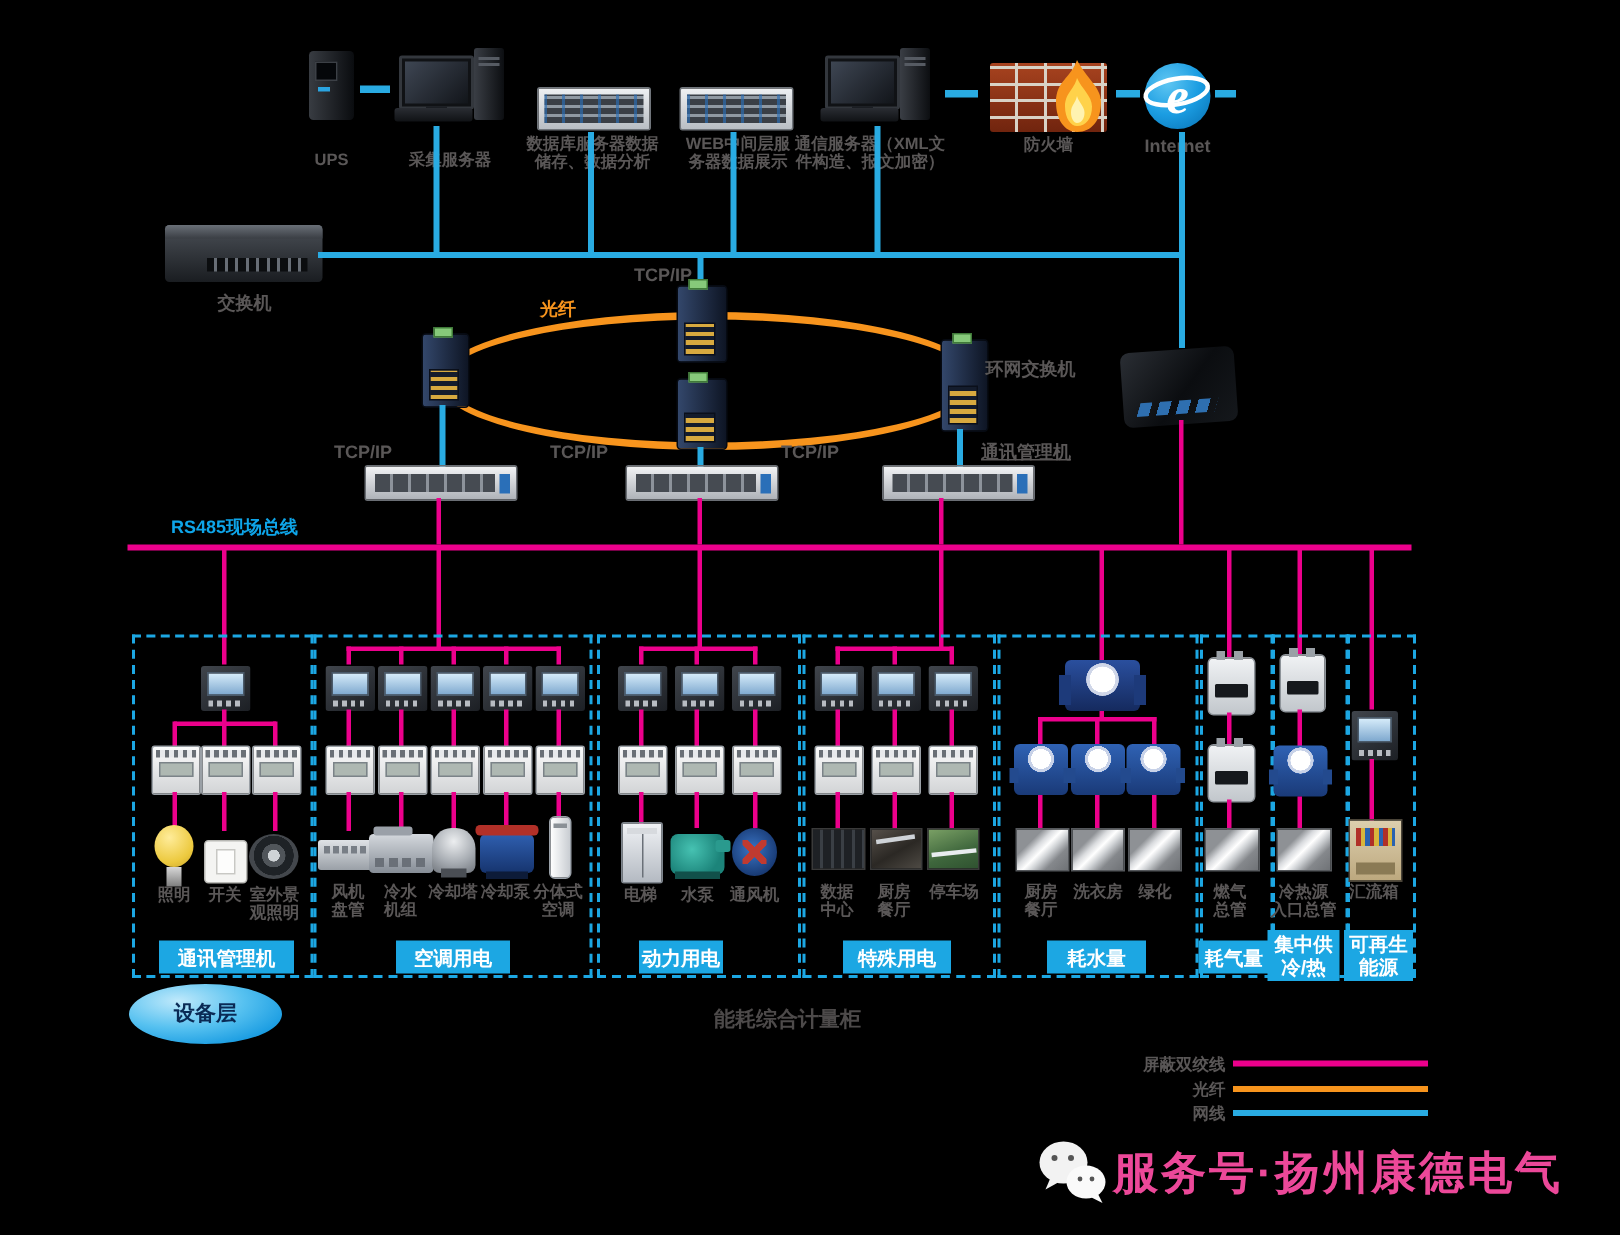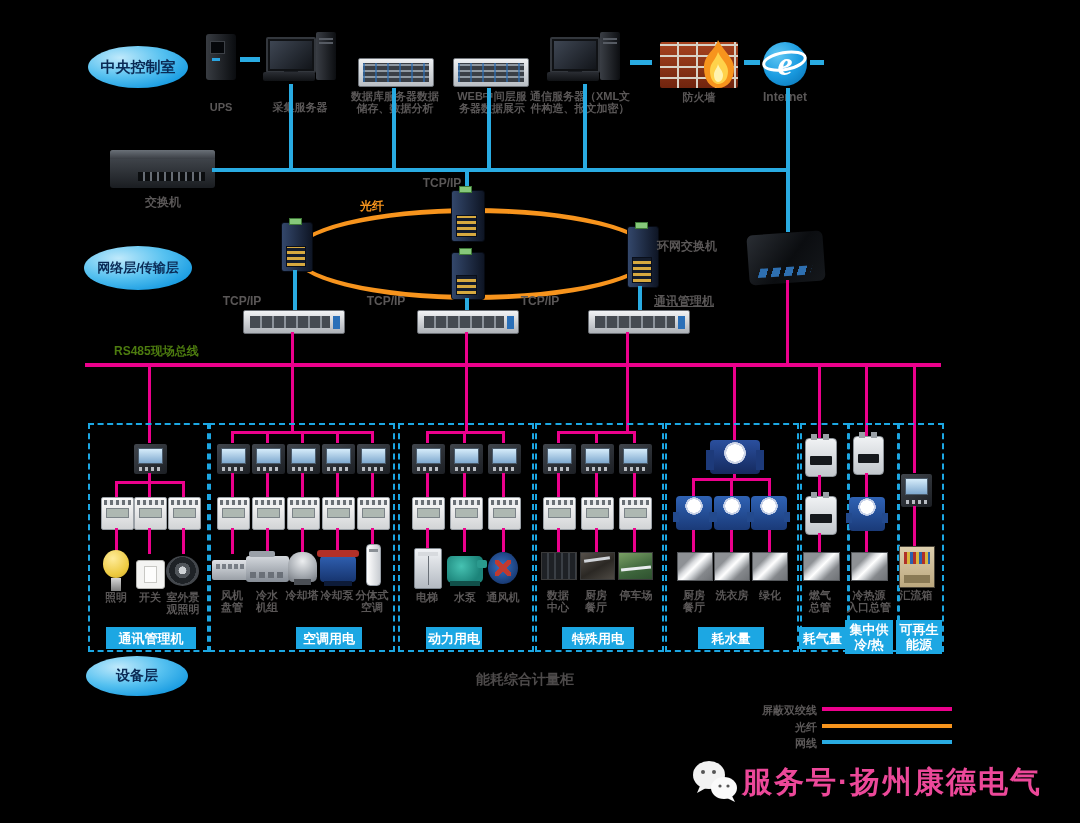--- a/index.html
+++ b/index.html
@@ -6,21 +6,21 @@
   #stage{position:relative;width:1080px;height:823px;background:#000;overflow:hidden;
          font-family:"Liberation Sans",sans-serif;}
   .abs{position:absolute;}
   
   .hl,.vl{position:absolute;}
   .c-b{background:#29abe2;} .c-p{background:#ec008c;} .c-o{background:#f7941d;}
   
   .lbl{position:absolute;color:#5a5757;font-weight:bold;font-size:11px;line-height:12px;
        text-align:center;white-space:pre-line;}
   .lbl12{font-size:12px;line-height:13px;}
-  .pink{color:#4d7c0f;} .orange{color:#f7941d;}
+  .pink{color:#0ea5e9;} .orange{color:#f7941d;}
   .bubble{position:absolute;border-radius:50%;display:flex;align-items:center;justify-content:center;
      background:radial-gradient(ellipse at 32% 28%,#bfe9fb 0%,#56c1f0 45%,#1b9de2 78%,#0f85c8 100%);
      color:#0a2a55;font-weight:bold;text-align:center;white-space:pre-line;}
   .gbox{position:absolute;border:2px dashed #1ca7e3;}
   .gtitle{position:absolute;background:#1ca7e3;color:#fff;font-weight:bold;font-size:13px;line-height:15px;
      display:flex;align-items:center;justify-content:center;text-align:center;white-space:pre-line;}
   .ring{position:absolute;border:5px solid #f7941d;border-radius:50%;}
   
   .dev{position:absolute;}
   .mmeter{background:linear-gradient(145deg,#40454c,#1c1f24);border:1px solid #000;border-radius:3px;}
@@ -120,21 +120,20 @@
      background:repeating-linear-gradient(90deg,#b03028 0 3px,#d8b53c 3px 6px,#2a62b0 6px 9px);}
   .combiner::after{content:"";position:absolute;left:4px;right:4px;bottom:4px;height:8px;background:#8a7a55;}
   .cabinet-lbl{position:absolute;color:#4d4a4a;font-weight:bold;font-size:14px;}
   .wm-text{position:absolute;color:#ec4899;font-weight:bold;font-size:30px;letter-spacing:2px;}
 </style>
 </head>
 <body>
 
 <div id="stage">
 
-  <div class="bubble" style="left:88px;top:46px;width:100px;height:42px;font-size:15px;">中央控制室</div>
 
   <div class="dev ups" style="left:206px;top:34px;width:30px;height:46px;"></div>
   <div class="lbl" style="left:191px;top:101px;width:60px;">UPS</div>
 
   <div class="hl c-b" style="left:240px;top:57px;width:20px;height:5px;"></div>
 
   <div class="dev monitor" style="left:266px;top:37px;width:46px;height:32px;"></div>
   <div class="dev kbd" style="left:263px;top:72px;width:52px;height:9px;"></div>
   <div class="dev towerbox" style="left:316px;top:32px;width:20px;height:48px;"></div>
   <div class="lbl" style="left:265px;top:101px;width:70px;">采集服务器</div>
@@ -174,21 +173,20 @@
       </defs>
     <circle cx="24" cy="24" r="22" fill="url(#ieg)"></circle>
     <text x="24" y="35" font-size="34" fill="#ffffff" text-anchor="middle" font-family="Liberation Serif, serif" font-style="italic" font-weight="bold">e</text>
     <ellipse cx="24" cy="21" rx="21" ry="8.5" fill="none" stroke="#ffffff" stroke-width="3" transform="rotate(-10 24 24)"></ellipse>
   </svg>
   <div class="lbl lbl12" style="left:756px;top:91px;width:58px;">Internet</div>
 
   <div class="hl c-b" style="left:810px;top:60px;width:14px;height:5px;"></div>
 
 
-  <div class="bubble" style="left:84px;top:246px;width:108px;height:44px;font-size:13px;">网络层/传输层</div>
 
   <div class="dev netswitch" style="left:110px;top:150px;width:105px;height:38px;"></div>
   <div class="lbl lbl12" style="left:136px;top:196px;width:54px;">交换机</div>
 
   <div class="hl c-b" style="left:212px;top:168px;width:578px;height:4px;"></div>
   <div class="vl c-b" style="left:289px;top:84px;width:4px;height:84px;"></div>
   <div class="vl c-b" style="left:392px;top:88px;width:4px;height:80px;"></div>
   <div class="vl c-b" style="left:487px;top:88px;width:4px;height:80px;"></div>
   <div class="vl c-b" style="left:583px;top:84px;width:4px;height:84px;"></div>
   <div class="vl c-b" style="left:786px;top:88px;width:4px;height:144px;"></div>
@@ -299,21 +297,21 @@
   <div class="dev cpump" style="left:320px;top:556px;width:36px;height:26px;"></div>
   <div class="dev splitac" style="left:366px;top:544px;width:13px;height:40px;"></div>
   <div class="lbl" style="left:210px;top:589px;width:44px;">风机
 盘管</div>
   <div class="lbl" style="left:245px;top:589px;width:44px;">冷水
 机组</div>
   <div class="lbl" style="left:280px;top:589px;width:44px;">冷却塔</div>
   <div class="lbl" style="left:315px;top:589px;width:44px;">冷却泵</div>
   <div class="lbl" style="left:350px;top:589px;width:44px;">分体式
 空调</div>
-  <div class="gtitle" style="left:264px;top:627px;width:66px;height:22px;margin-left:32px;">空调用电</div>
+  <div class="gtitle" style="left:264px;top:627px;width:76px;height:22px;">空调用电</div>
 
   <div class="hl c-p" style="left:426px;top:431px;width:79px;height:3px;"></div>
   <div class="vl c-p" style="left:426px;top:431px;width:3px;height:14px;"></div>
   <div class="vl c-p" style="left:463px;top:431px;width:3px;height:14px;"></div>
   <div class="vl c-p" style="left:502px;top:431px;width:3px;height:14px;"></div>
   <div class="dev mmeter" style="left:411px;top:443px;width:33px;height:30px;"></div>
   <div class="dev mmeter" style="left:449px;top:443px;width:33px;height:30px;"></div>
   <div class="dev mmeter" style="left:487px;top:443px;width:33px;height:30px;"></div>
   <div class="vl c-p" style="left:426px;top:473px;width:3px;height:25px;"></div>
   <div class="vl c-p" style="left:463px;top:473px;width:3px;height:25px;"></div>

